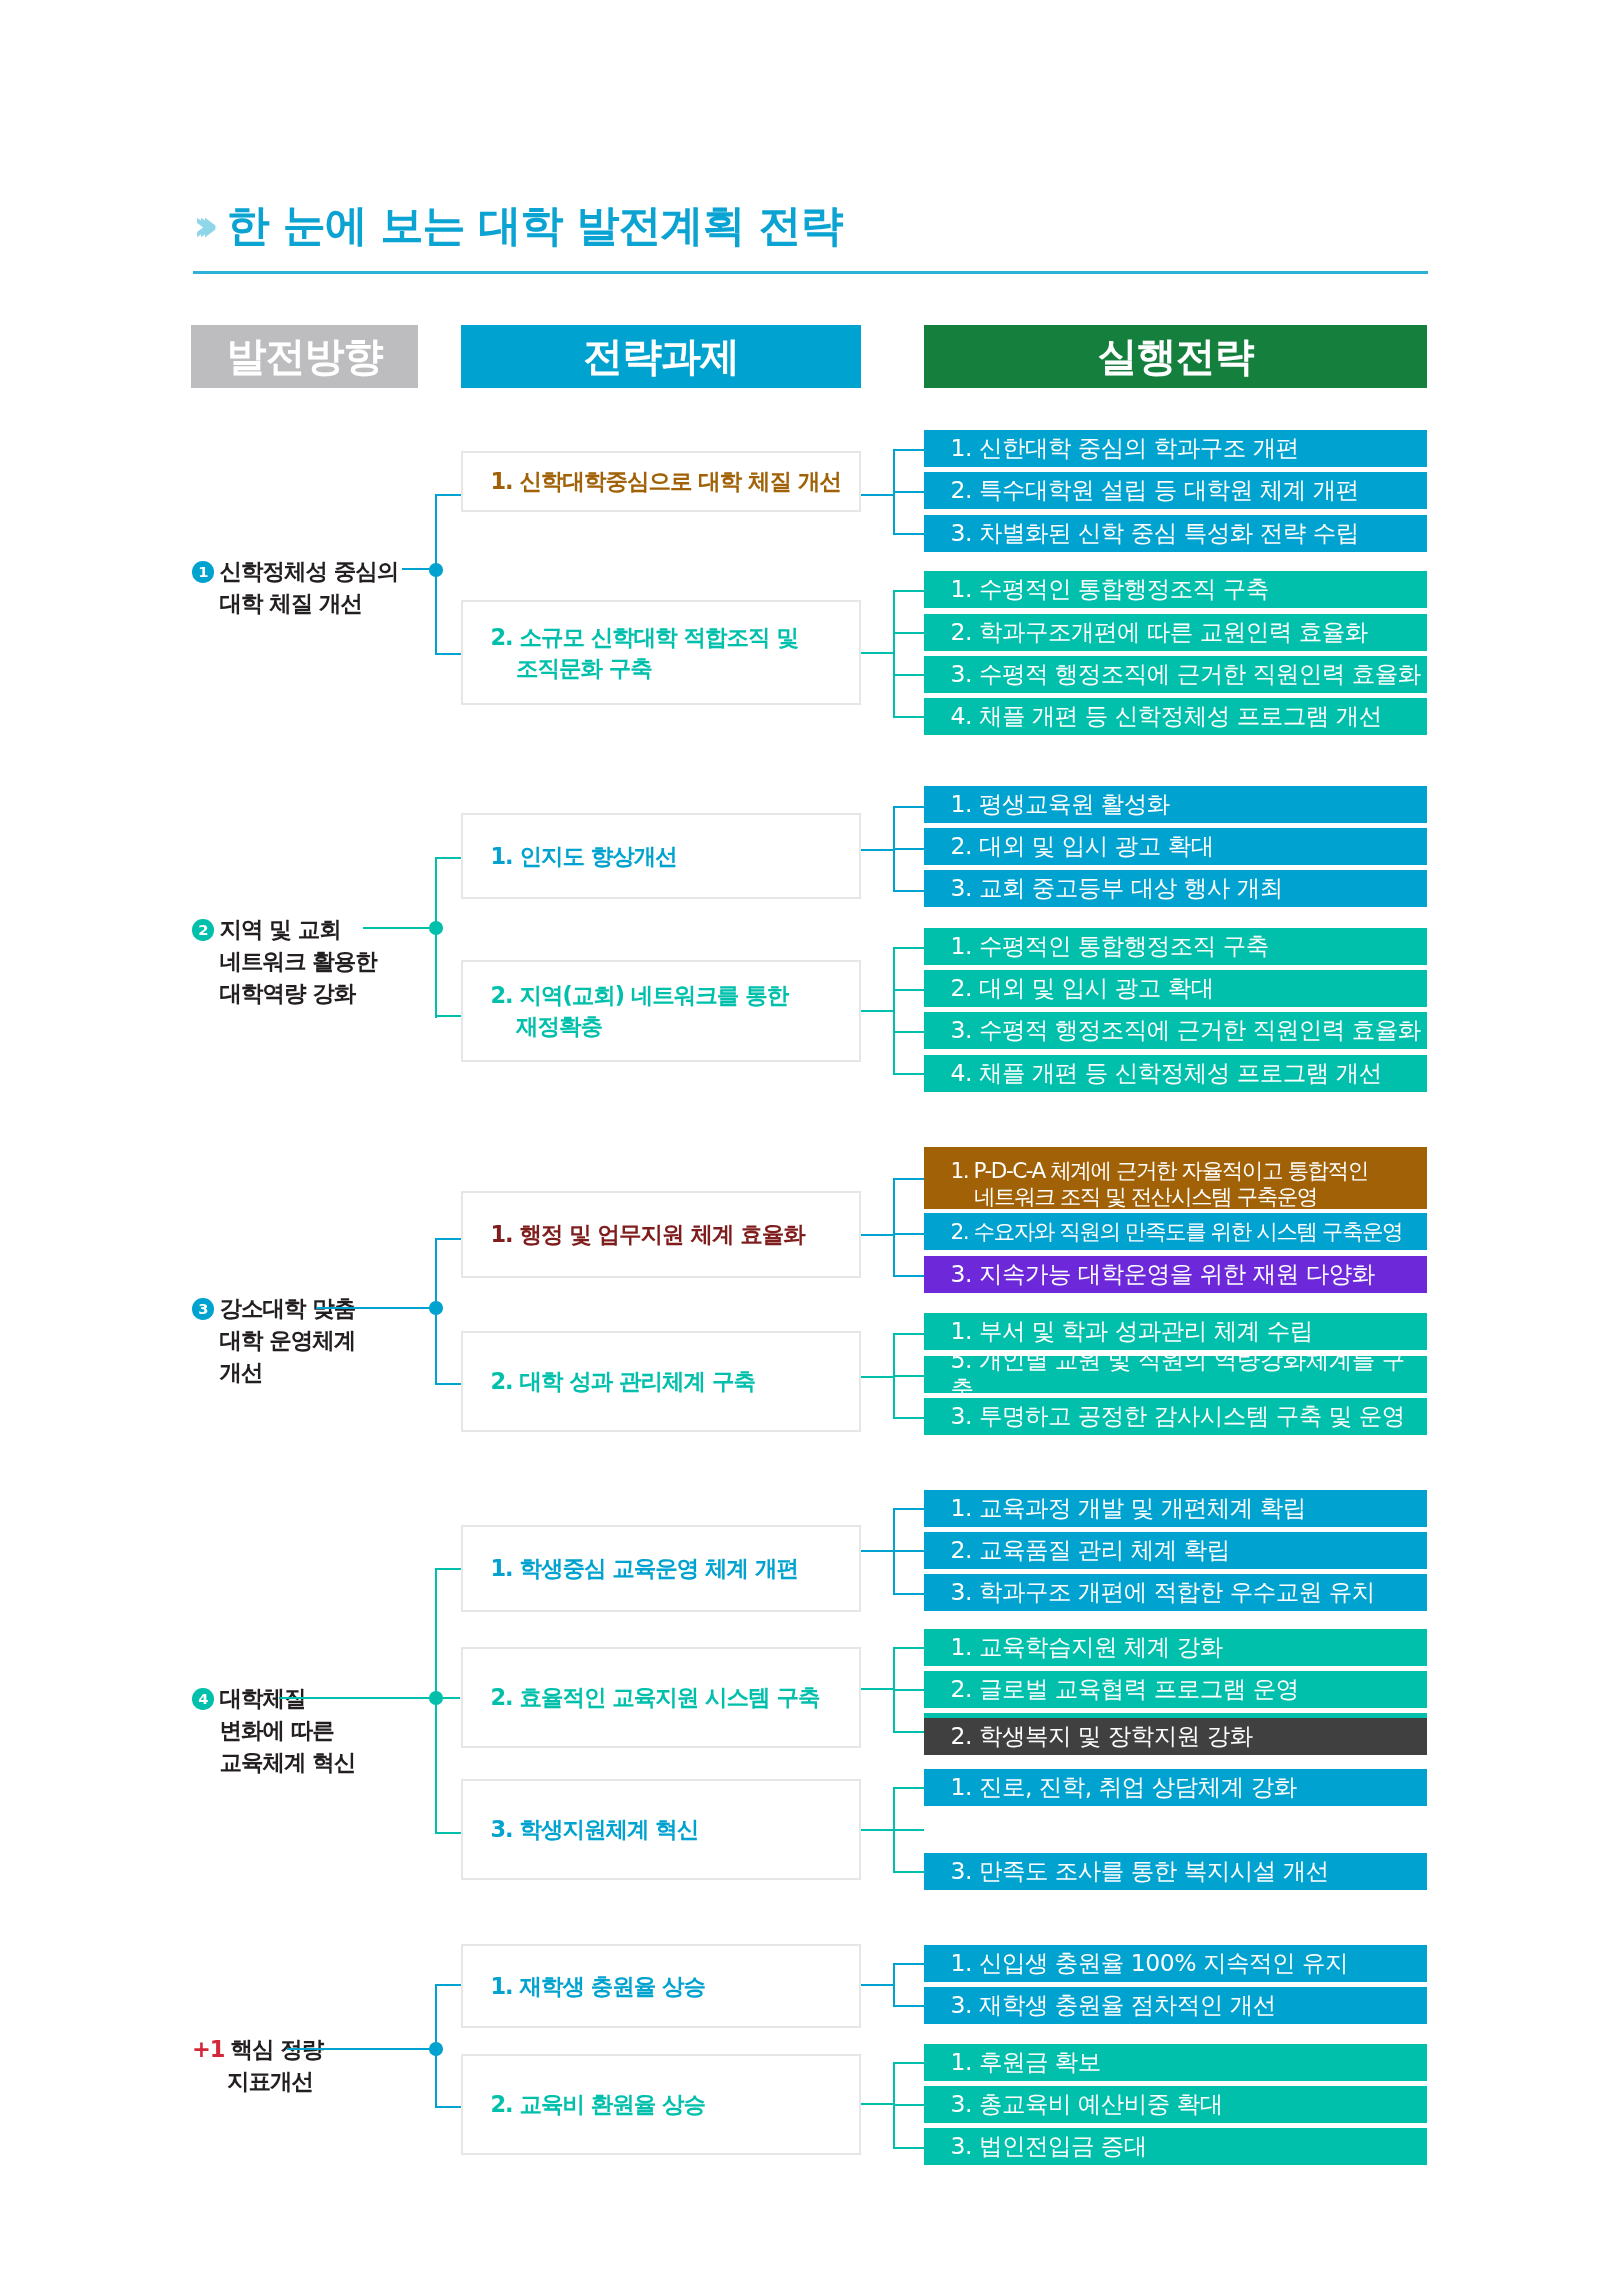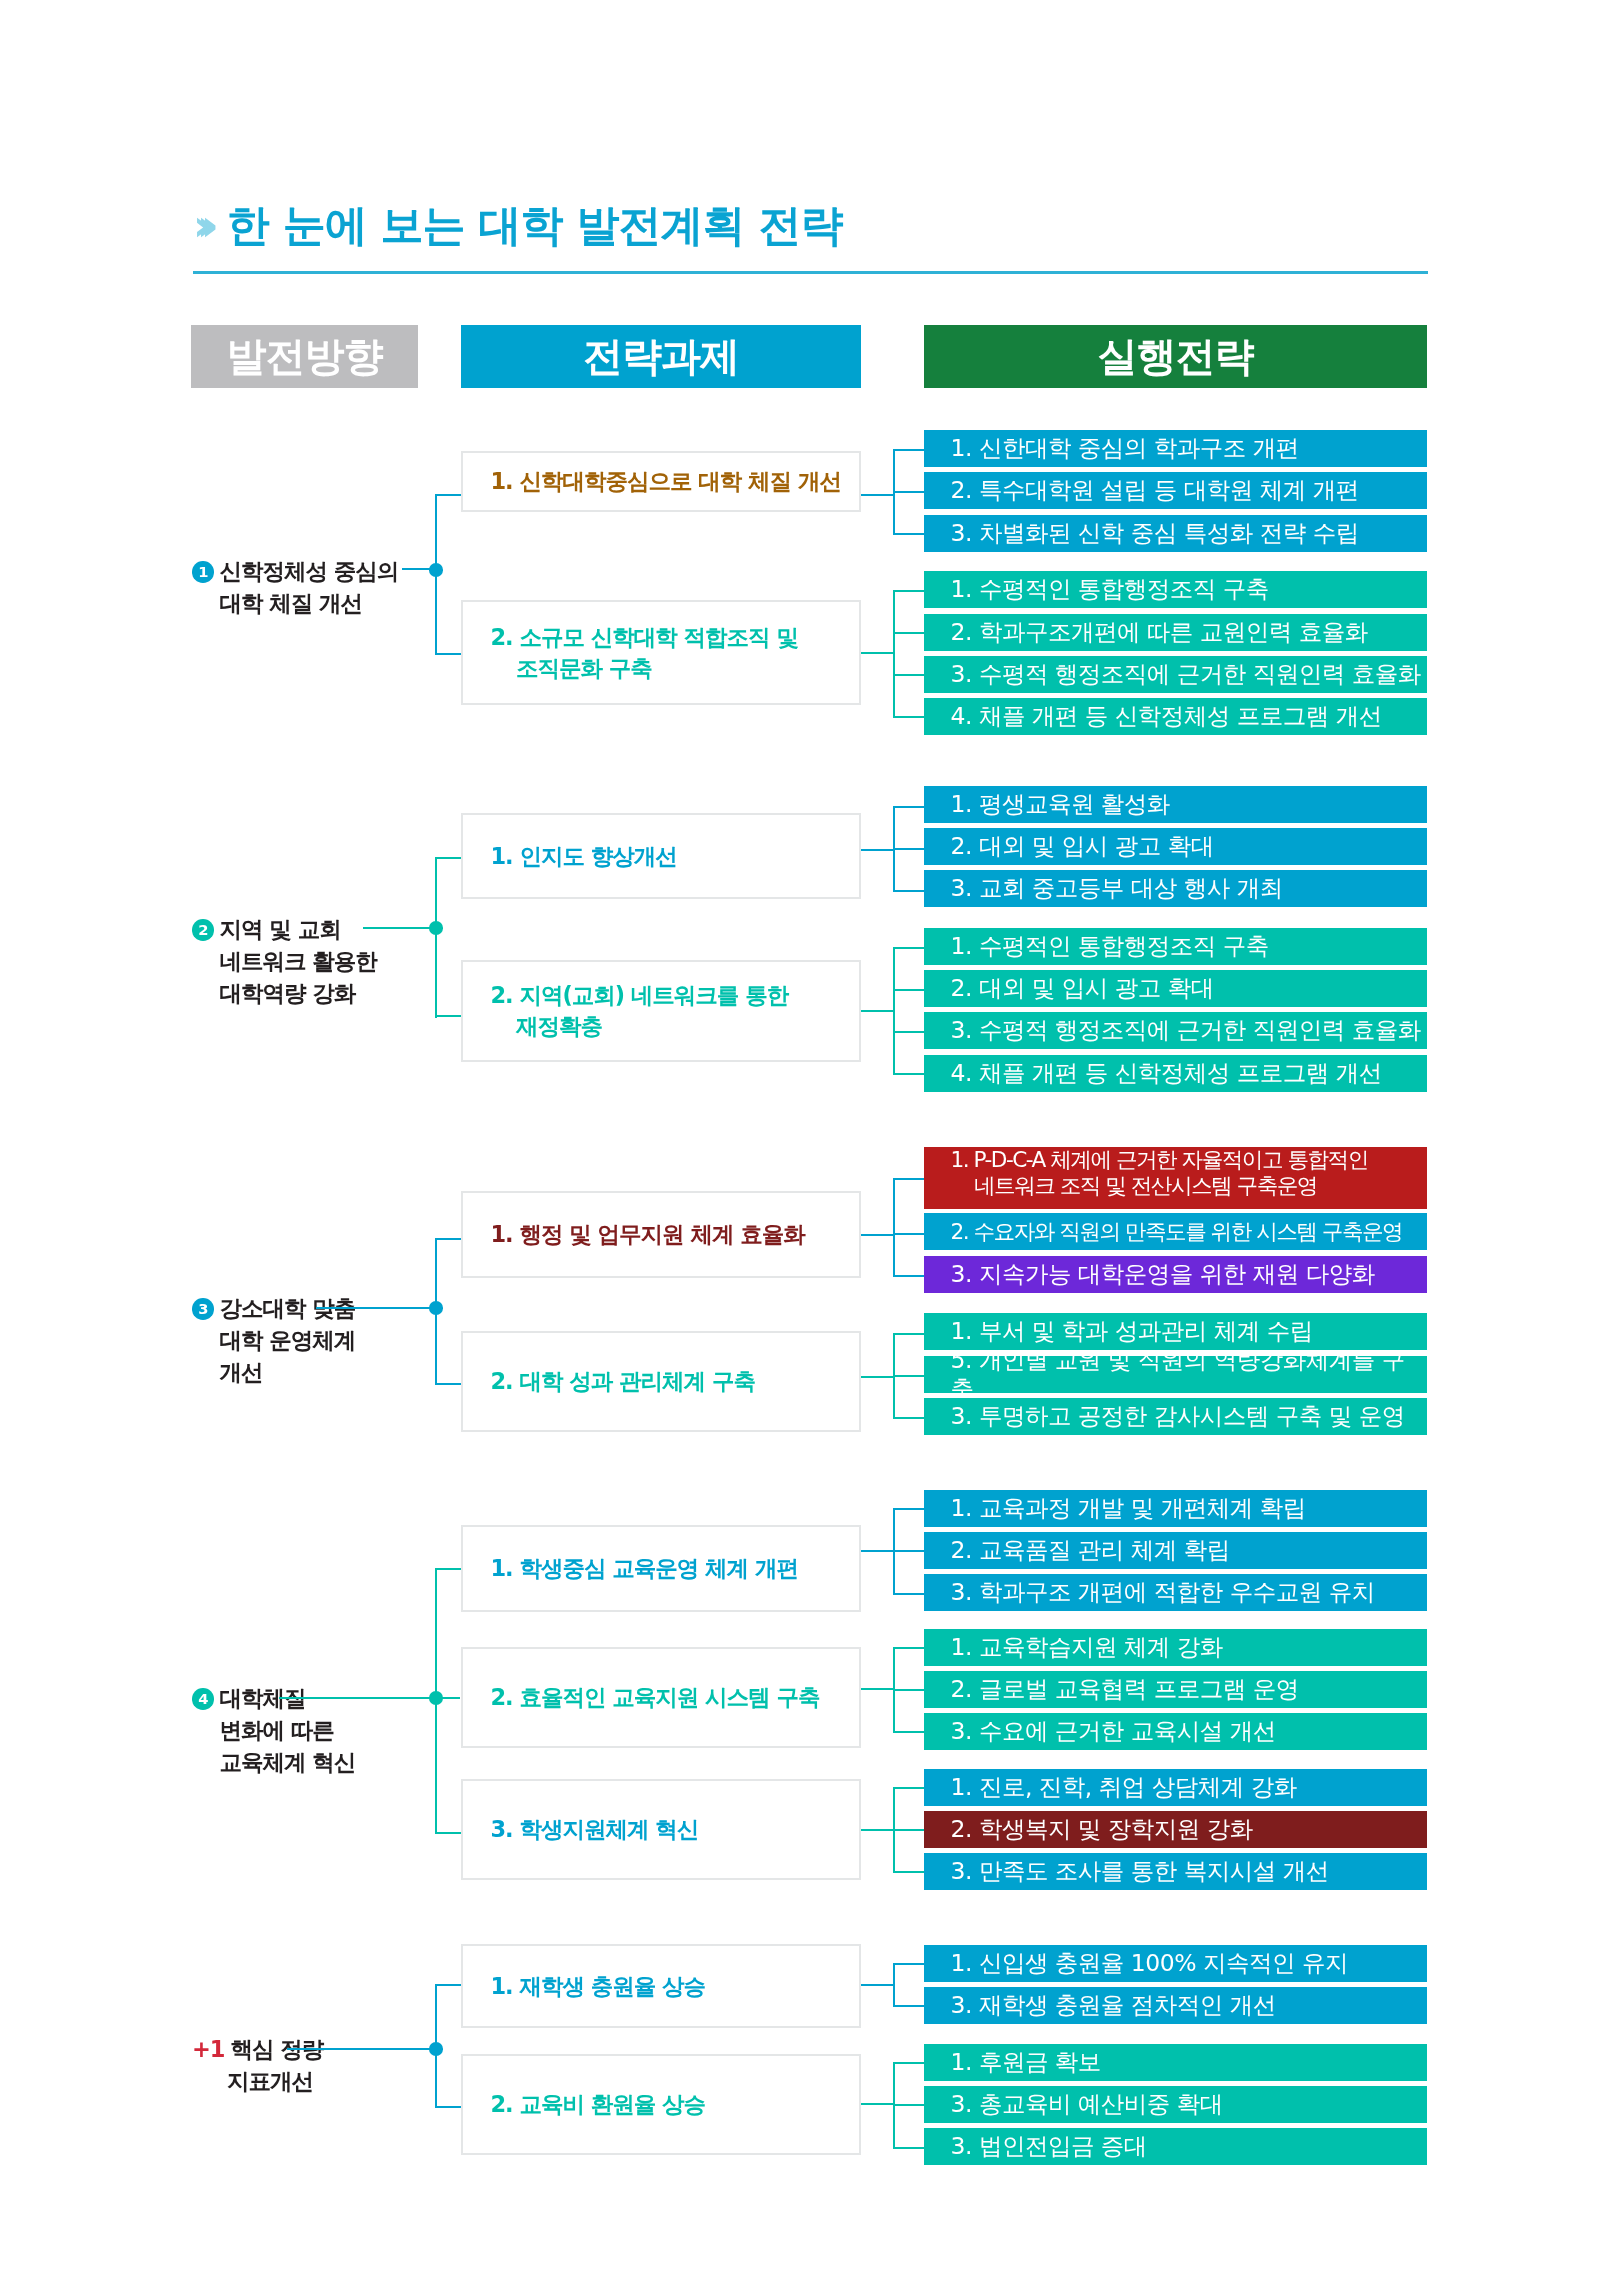--- a/index.html
+++ b/index.html
@@ -148,21 +148,21 @@
 <div class="abs ln" style="left:893px;top:1178px;width:2px;height:99px"></div>
 <div class="abs ln" style="left:893px;top:1178px;width:31px;height:2px"></div>
 <div class="abs ln" style="left:893px;top:1233px;width:31px;height:2px"></div>
 <div class="abs ln" style="left:893px;top:1275px;width:31px;height:2px"></div>
 <div class="abs" style="left:861px;top:1376px;width:33px;height:2px;background:#00c0ac"></div>
 <div class="abs" style="left:893px;top:1333px;width:2px;height:85px;background:#00c0ac"></div>
 <div class="abs" style="left:893px;top:1333px;width:31px;height:2px;background:#00c0ac"></div>
 <div class="abs" style="left:893px;top:1375px;width:31px;height:2px;background:#00c0ac"></div>
 <div class="abs" style="left:893px;top:1417px;width:31px;height:2px;background:#00c0ac"></div>
 
-<div class="abs item two" style="top:1147px;height:62px;background:#b91c1c;flex-direction:column;align-items:flex-start;justify-content:flex-start">
+<div class="abs item two" style="top:1147px;height:62px;background:#a16207;flex-direction:column;align-items:flex-start;justify-content:flex-end">
   <span>1. P-D-C-A 체계에 근거한 자율적이고 통합적인</span>
   <span class="cont">네트워크 조직 및 전산시스템 구축운영</span>
 </div>
 <div class="abs item two" style="top:1213px;height:37px;background:#00a2cf">2. 수요자와 직원의 만족도를 위한 시스템 구축운영</div>
 <div class="abs item" style="top:1256px;height:37px;background:#6d28d9">3. 지속가능 대학운영을 위한 재원 다양화</div>
 <div class="abs item" style="top:1313px;height:37px;background:#00c0ac">1. 부서 및 학과 성과관리 체계 수립</div>
 <div class="abs item" style="top:1356px;height:37px;background:#00c0ac">5. 개인별 교원 및 직원의 역량강화체계를 구축</div>
 <div class="abs item" style="top:1398px;height:37px;background:#00c0ac">3. 투명하고 공정한 감사시스템 구축 및 운영</div>
 
 <div class="abs dir" style="top:1682px">
@@ -202,21 +202,21 @@
 <div class="abs" style="left:893px;top:1829px;width:31px;height:2px;background:#00c0ac"></div>
 <div class="abs" style="left:893px;top:1871px;width:31px;height:2px;background:#00c0ac"></div>
 
 <div class="abs item" style="top:1490px;height:37px;background:#00a2cf">1. 교육과정 개발 및 개편체계 확립</div>
 <div class="abs item" style="top:1532px;height:37px;background:#00a2cf">2. 교육품질 관리 체계 확립</div>
 <div class="abs item" style="top:1574px;height:37px;background:#00a2cf">3. 학과구조 개편에 적합한 우수교원 유치</div>
 <div class="abs item" style="top:1629px;height:37px;background:#00c0ac">1. 교육학습지원 체계 강화</div>
 <div class="abs item" style="top:1671px;height:37px;background:#00c0ac">2. 글로벌 교육협력 프로그램 운영</div>
 <div class="abs item" style="top:1713px;height:37px;background:#00c0ac">3. 수요에 근거한 교육시설 개선</div>
 <div class="abs item" style="top:1769px;height:37px;background:#00a2cf">1. 진로, 진학, 취업 상담체계 강화</div>
-<div class="abs item" style="top:1811px;height:37px;background:#7f1d1d">2. 학생복지 및 장학지원 강화</div>
+<div class="abs item" style="top:1718px;height:37px;background:#404040">2. 학생복지 및 장학지원 강화</div>
 <div class="abs item" style="top:1853px;height:37px;background:#00a2cf">3. 만족도 조사를 통한 복지시설 개선</div>
 
 <div class="abs dir" style="top:2033px">
   <span class="plus">+1</span><span>핵심 정량</span>
   <span class="line2" style="padding-left:35px">지표개선</span>
 </div>
 <div class="abs ln" style="left:287px;top:2048px;width:149px;height:2px"></div>
 <div class="abs ln dot" style="left:429px;top:2042px"></div>
 <div class="abs ln" style="left:435px;top:1984px;width:2px;height:124px"></div>
 <div class="abs ln" style="left:435px;top:1984px;width:25.5px;height:2px"></div>

